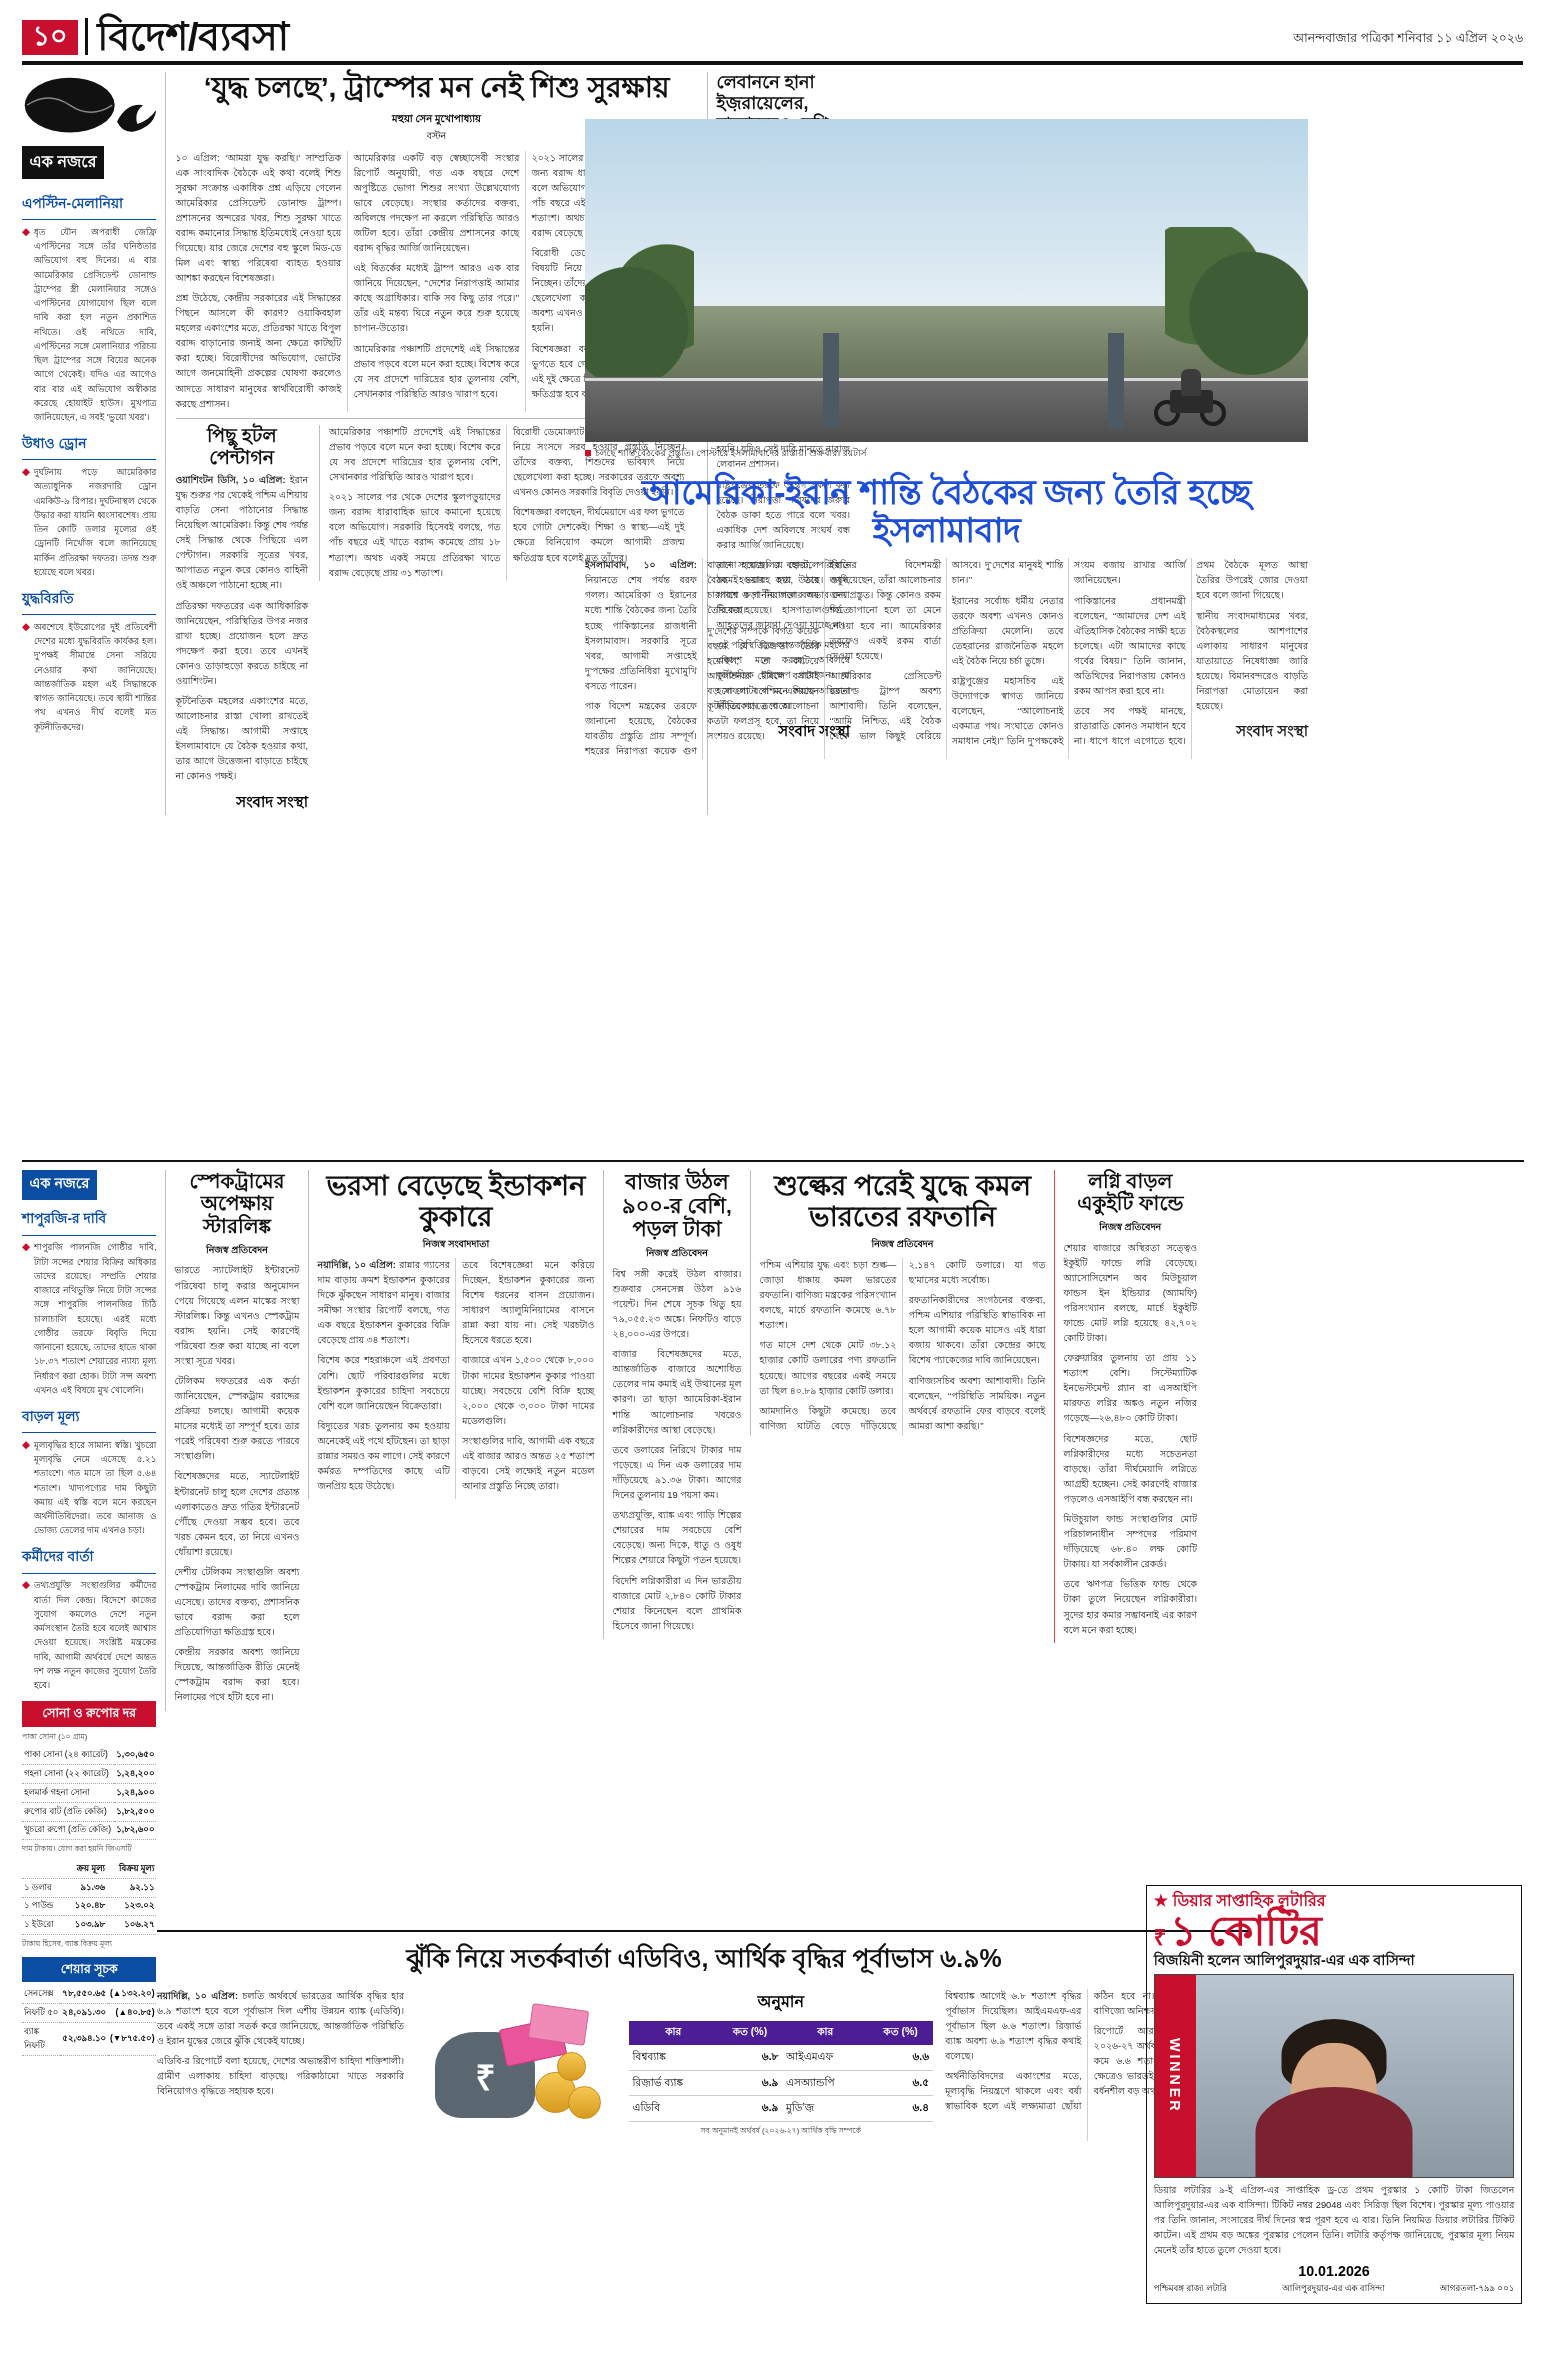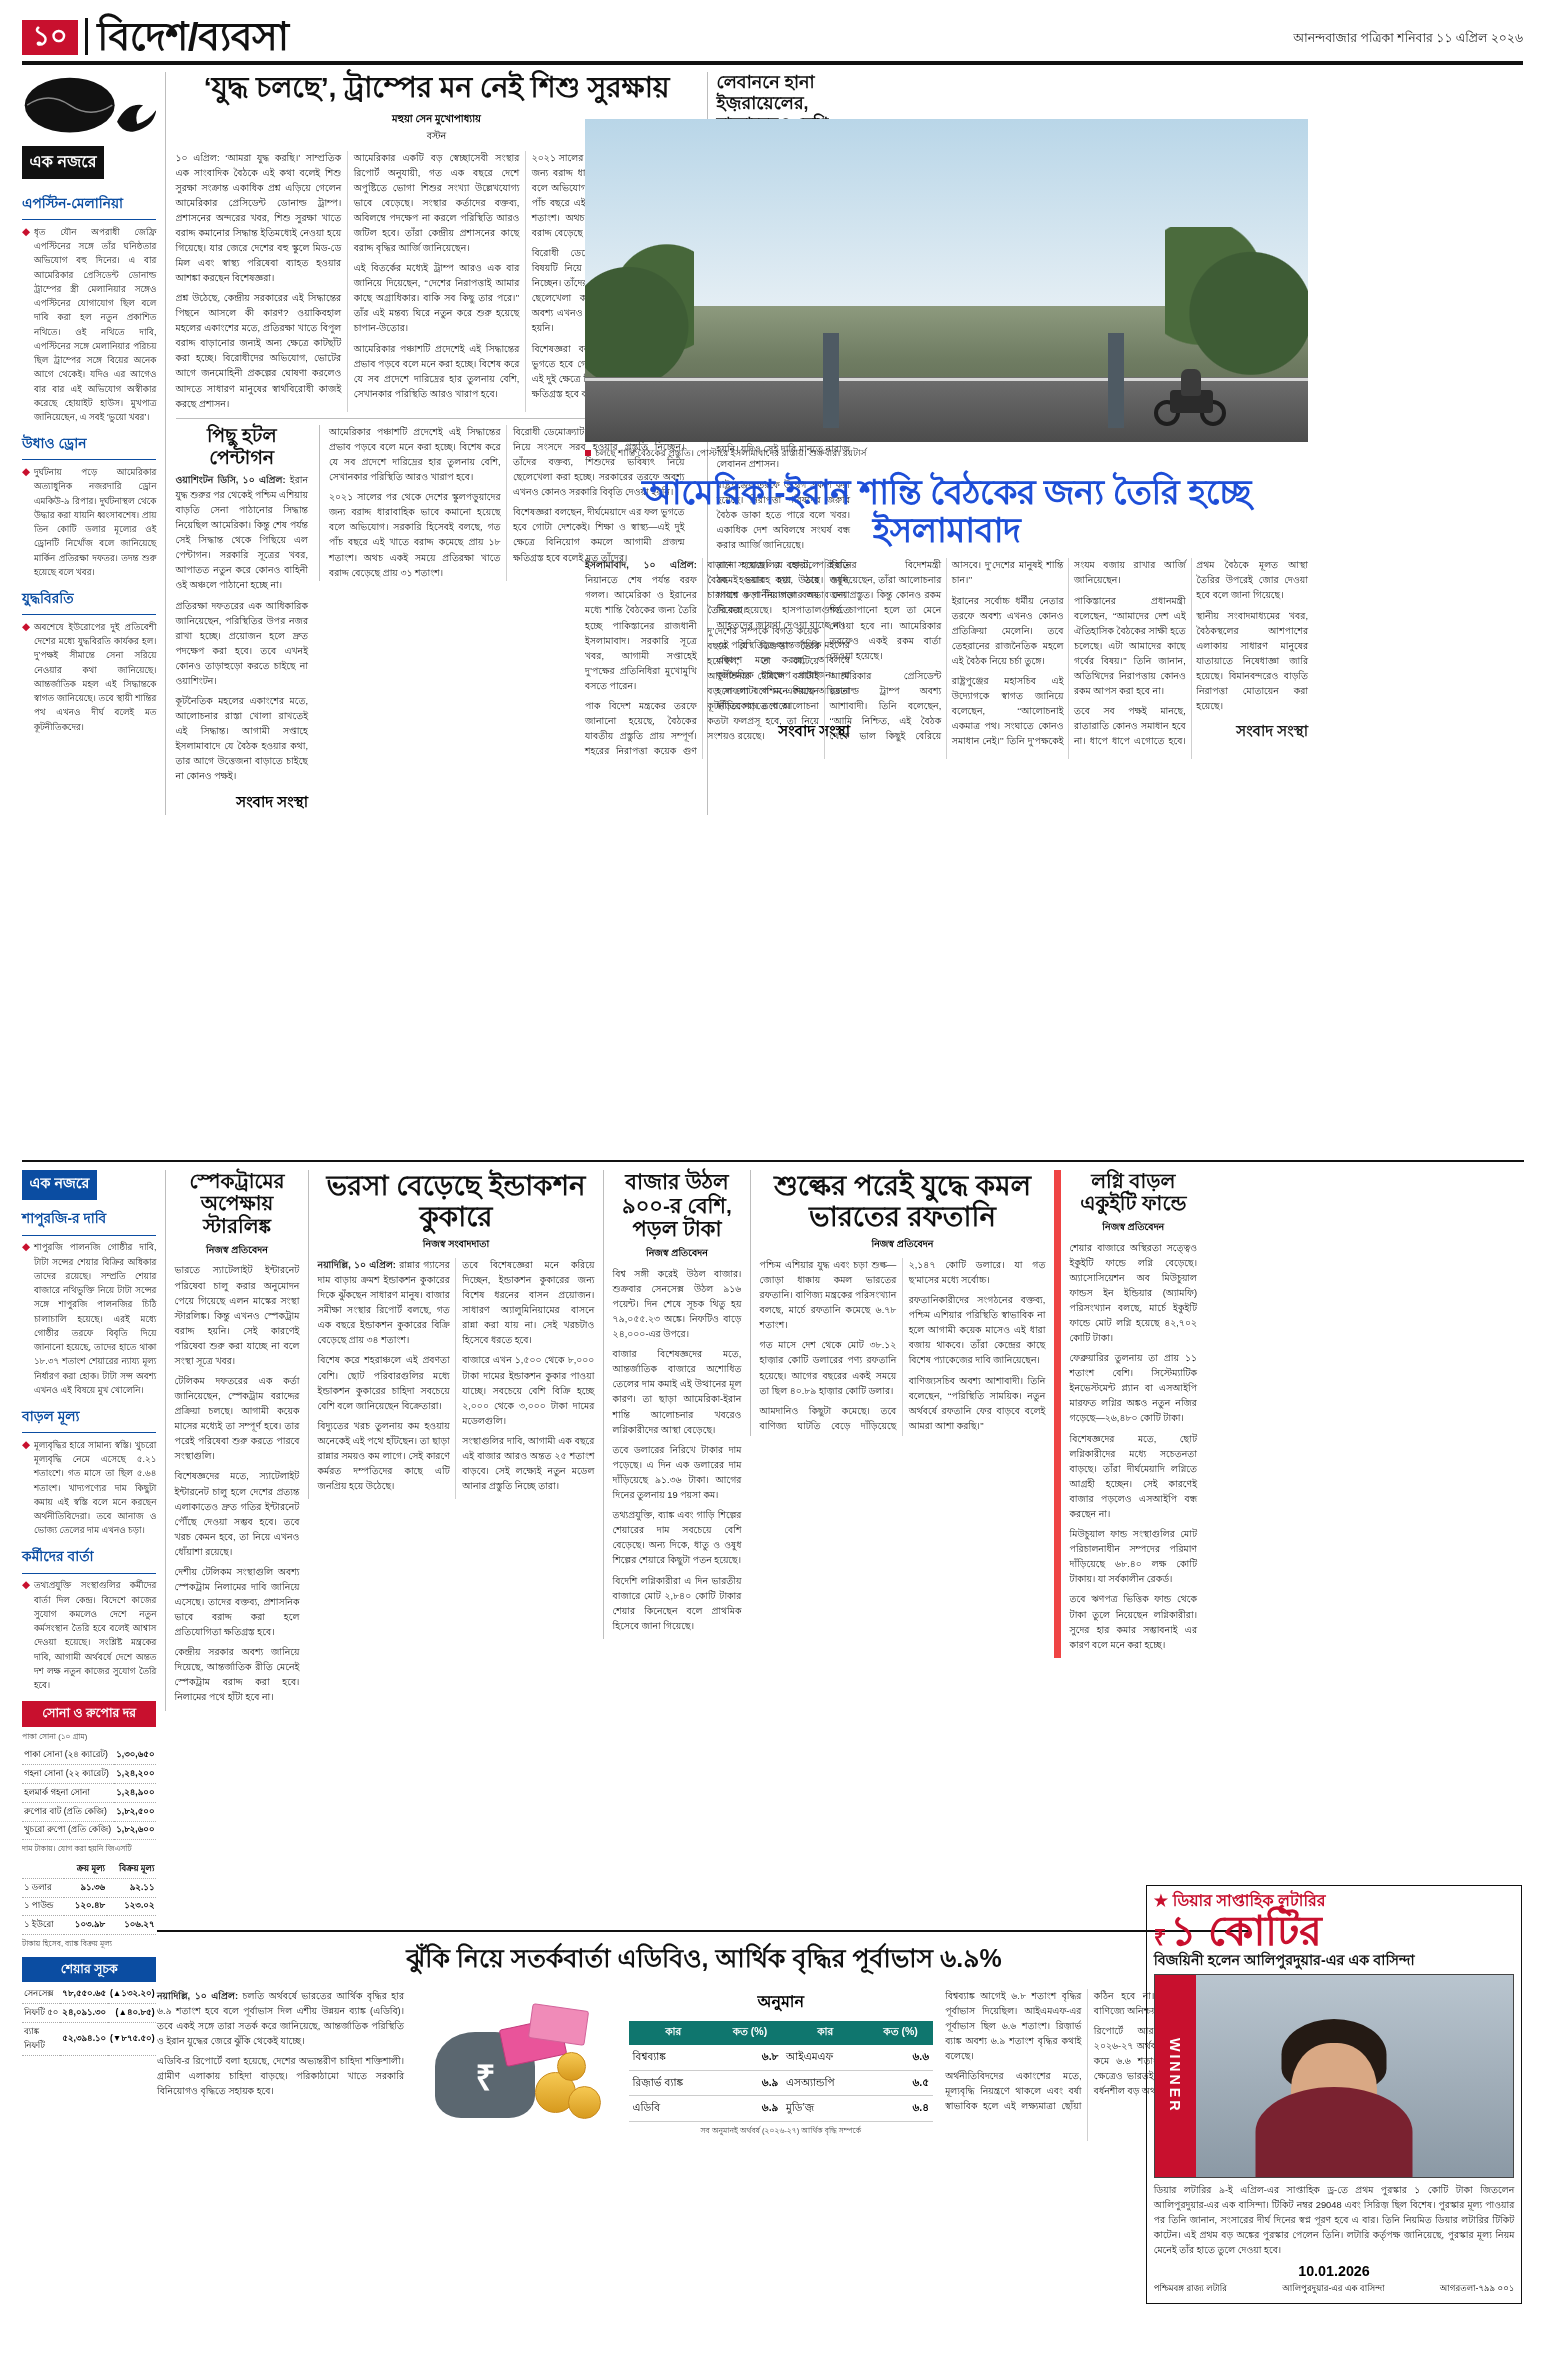--- a/index.html
+++ b/index.html
@@ -202,21 +202,21 @@
 
   
   .adb-box { border-top:2.4px solid #111; margin-top:8.6px; padding-top:7.6px; }
   .adb-head { font-size:25px; font-weight:bold; text-align:center; color:#111; margin-bottom:6.7px; }
   .money-art { width:100%; height:143px; position:relative; }
   .coin { position:absolute; border-radius:50%; background:linear-gradient(#f6c953,#d79a1e); border:1.9px solid #c8891a;}
   .bag { position:absolute; left:19px; bottom:14.3px; width:100px; height:86px; background:#5b6770; border-radius:40% 40% 26% 26%; }
   .bag::after { content:"₹"; position:absolute; left:50%; top:52%; transform:translate(-50%,-50%); color:#fff; font-size:35px; font-weight:bold; }
   .note { position:absolute; background:#e9549a; border:1.4px solid #c23b7c; border-radius:2.9px; }
   .forecast-table { width:100%; border-collapse:collapse; font-size:10.5px; }
-  .forecast-table th { background:#0f766e; color:#fff; padding:3.8px; font-size:10.5px; }
+  .forecast-table th { background:#4c1d95; color:#fff; padding:3.8px; font-size:10.5px; }
   .forecast-table td { padding:3.8px; border-bottom:0.5px solid #ccc; }
   .forecast-table td.v { text-align:right; font-weight:bold; }
 
   
   .ad-box { border:1.9px solid #111; padding:6.7px; margin-top:6.7px; }
   .ad-head { color:#c8102e; font-size:16px; font-weight:bold; line-height:1.15; }
   .ad-big { font-size:41px; font-weight:bold; color:#c8102e; line-height:1; }
   .ad-photo {
     width:100%; height:204px; margin-top:4.8px;
     background: linear-gradient(#b9c5cf,#8b99a5);
@@ -530,21 +530,21 @@
       <div class="credit">নিজস্ব প্রতিবেদন</div>
       <div class="two-col body-text">
         <p>পশ্চিম এশিয়ার যুদ্ধ এবং চড়া শুল্ক—জোড়া ধাক্কায় কমল ভারতের রফতানি। বাণিজ্য মন্ত্রকের পরিসংখ্যান বলছে, মার্চে রফতানি কমেছে ৬.৭৮ শতাংশ।</p>
         <p>গত মাসে দেশ থেকে মোট ৩৮.১২ হাজ়ার কোটি ডলারের পণ্য রফতানি হয়েছে। আগের বছরের একই সময়ে তা ছিল ৪০.৮৯ হাজ়ার কোটি ডলার।</p>
         <p>আমদানিও কিছুটা কমেছে। তবে বাণিজ্য ঘাটতি বেড়ে দাঁড়িয়েছে ২,১৪৭ কোটি ডলারে। যা গত ছ’মাসের মধ্যে সর্বোচ্চ।</p>
         <p>রফতানিকারীদের সংগঠনের বক্তব্য, পশ্চিম এশিয়ার পরিস্থিতি স্বাভাবিক না হলে আগামী কয়েক মাসেও এই ধারা বজায় থাকবে। তাঁরা কেন্দ্রের কাছে বিশেষ প্যাকেজের দাবি জানিয়েছেন।</p>
         <p>বাণিজ্যসচিব অবশ্য আশাবাদী। তিনি বলেছেন, ‘‘পরিস্থিতি সাময়িক। নতুন অর্থবর্ষে রফতানি ফের বাড়বে বলেই আমরা আশা করছি।’’</p>
       </div>
     </div>
 
-    <div style="float:left; width:143px; padding:0 0 0 8.6px; border-left:7px solid #ef4444;">
+    <div style="float:left; width:143px; padding:0 0 0 8.6px; border-left:1px solid #ef4444;">
       <div class="story-head" style="font-size:20px;">লগ্নি বাড়ল একুইটি ফান্ডে</div>
       <div class="credit">নিজস্ব প্রতিবেদন</div>
       <div class="body-text">
         <p>শেয়ার বাজারে অস্থিরতা সত্ত্বেও ইকুইটি ফান্ডে লগ্নি বেড়েছে। অ্যাসোসিয়েশন অব মিউচুয়াল ফান্ডস ইন ইন্ডিয়ার (অ্যামফি) পরিসংখ্যান বলছে, মার্চে ইকুইটি ফান্ডে মোট লগ্নি হয়েছে ৪২,৭০২ কোটি টাকা।</p>
         <p>ফেব্রুয়ারির তুলনায় তা প্রায় ১১ শতাংশ বেশি। সিস্টেম্যাটিক ইনভেস্টমেন্ট প্ল্যান বা এসআইপি মারফত লগ্নির অঙ্কও নতুন নজির গড়েছে—২৬,৪৮০ কোটি টাকা।</p>
         <p>বিশেষজ্ঞদের মতে, ছোট লগ্নিকারীদের মধ্যে সচেতনতা বাড়ছে। তাঁরা দীর্ঘমেয়াদি লগ্নিতে আগ্রহী হচ্ছেন। সেই কারণেই বাজার পড়লেও এসআইপি বন্ধ করছেন না।</p>
         <p>মিউচুয়াল ফান্ড সংস্থাগুলির মোট পরিচালনাধীন সম্পদের পরিমাণ দাঁড়িয়েছে ৬৮.৪০ লক্ষ কোটি টাকায়। যা সর্বকালীন রেকর্ড।</p>
         <p>তবে ঋণপত্র ভিত্তিক ফান্ড থেকে টাকা তুলে নিয়েছেন লগ্নিকারীরা। সুদের হার কমার সম্ভাবনাই এর কারণ বলে মনে করা হচ্ছে।</p>
       </div>
     </div>

